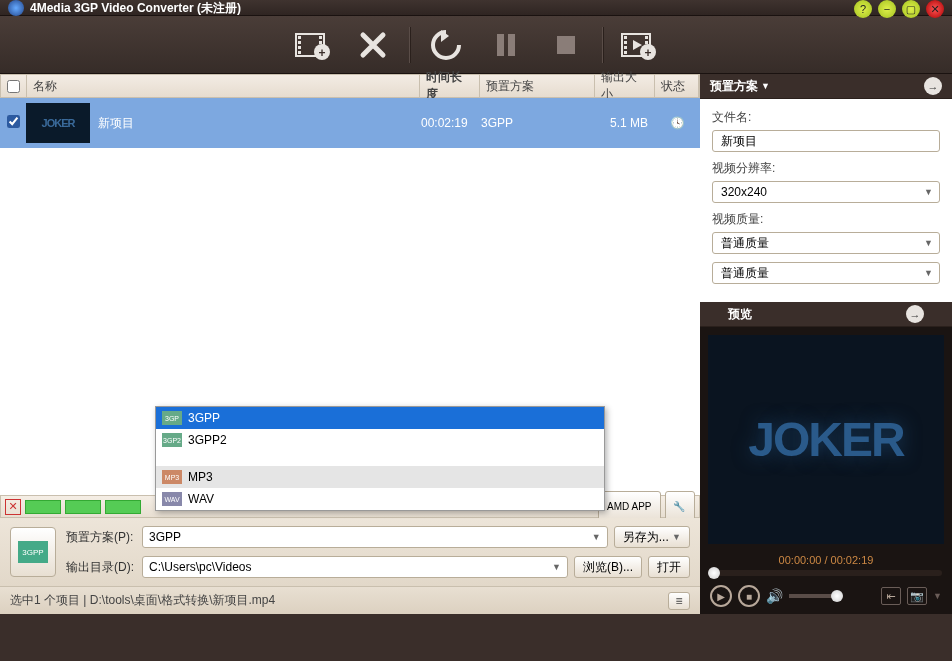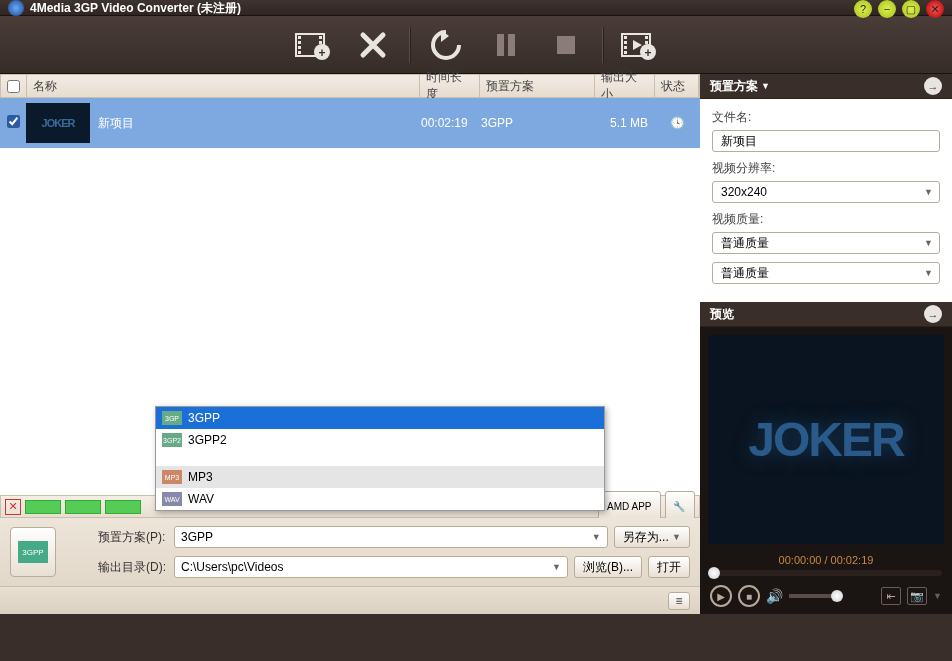--- a/index.html
+++ b/index.html
@@ -20,21 +20,21 @@
 .tdiv { width: 1px; height: 36px; background: #5a4d48; box-shadow: 1px 0 #2a201c; }
 
 .main { display: flex; height: 540px; }
 .leftpane { width: 700px; display: flex; flex-direction: column; position: relative; }
 .rightpane { width: 252px; background: #3a2e2a; display: flex; flex-direction: column; }
 
 .listheader { height: 24px; background: linear-gradient(#f3ece4, #e6dccf); display: flex; align-items: center; border: 1px solid #c9bfae; font-size: 12px; color: #444; }
 .lh-cell { border-right: 1px solid #c9bfae; padding: 0 6px; height: 100%; display: flex; align-items: center; }
 .lh-check { width: 26px; justify-content: center; }
 .lh-name { flex: 1; }
-.lh-dur { width: 60px; }
+.lh-dur { width: 60px; font-weight: bold; }
 .lh-prof { width: 115px; }
 .lh-size { width: 60px; }
 .lh-stat { width: 44px; }
 
 .listbody { flex: 1; background: #fff; overflow: hidden; }
 .row { height: 50px; background: #7da8e0; color: #fff; display: flex; align-items: center; }
 .row .chk { width: 26px; text-align: center; }
 .row .chk input { accent-color: #2c5aa0; }
 .row .thumb { width: 64px; height: 40px; background: #0a1a2a; margin-right: 8px; display: flex; align-items: center; justify-content: center; color: #3a6a9a; font-weight: bold; font-size: 11px; letter-spacing: -1px; }
 .row .name { flex: 1; }
@@ -52,39 +52,39 @@
 .bottombar { height: 23px; background: linear-gradient(#f5eee5, #e8dfd2); border: 1px solid #c9bfae; display: flex; align-items: center; padding: 0 4px; gap: 4px; }
 .bottombar .redx { width: 16px; height: 16px; border: 1px solid #c33; color: #c33; display: flex; align-items: center; justify-content: center; cursor: pointer; font-size: 11px; }
 .bottombar .seg { width: 36px; height: 14px; background: #5c5; border: 1px solid #3a3; }
 .bottombar .spacer { flex: 1; }
 .bottombar .btn-sm { height: 26px; padding: 15px 8px; background: linear-gradient(#fff, #e8dfd2); border: 1px solid #b8ad99; border-radius: 3px; cursor: pointer; display: flex; align-items: center; font-size: 10px; }
 
 .configarea { background: linear-gradient(#ede5d9, #e2d8c9); padding: 8px 10px; display: flex; gap: 10px; align-items: center; }
 .cfg-icon { width: 46px; height: 50px; background: linear-gradient(#fff, #e8dfd2); border: 1px solid #b8ad99; border-radius: 4px; display: flex; align-items: center; justify-content: center; }
 .cfg-icon-inner { width: 30px; height: 22px; background: #4a8; color: #fff; font-size: 8px; display: flex; align-items: center; justify-content: center; }
 .cfg-fields { flex: 1; display: flex; flex-direction: column; gap: 8px; }
-.cfg-row { display: flex; align-items: center; gap: 6px; margin-left: 32px; }
+.cfg-row { display: flex; align-items: center; gap: 6px; }
 .cfg-label { width: 70px; color: #333; }
 .cfg-input { flex: 1; height: 22px; background: #fff; border: 1px solid #b8ad99; border-radius: 3px; padding: 0 6px; display: flex; align-items: center; justify-content: space-between; cursor: pointer; }
 .cfg-btn { height: 22px; padding: 0 8px; background: linear-gradient(#fff, #e8dfd2); border: 1px solid #b8ad99; border-radius: 3px; cursor: pointer; display: flex; align-items: center; }
 .dropdown-arrow { font-size: 9px; color: #666; }
 
 .statusbar { height: 28px; background: linear-gradient(#e8dfd2, #dcd1c0); border-top: 1px solid #c9bfae; display: flex; align-items: center; padding: 0 10px; color: #444; }
 .statusbar .stmenu { margin-left: auto; width: 22px; height: 18px; background: linear-gradient(#fff, #e8dfd2); border: 1px solid #b8ad99; border-radius: 3px; display: flex; align-items: center; justify-content: center; cursor: pointer; }
 
 .rp-header { height: 25px; background: #3a2e2a; color: #fff; display: flex; align-items: center; padding: 0 10px; font-weight: bold; border-bottom: 1px solid #2a201c; }
 .rp-header .rp-arr { margin-left: auto; width: 18px; height: 18px; background: #e8e4e0; border-radius: 50%; display: flex; align-items: center; justify-content: center; color: #333; cursor: pointer; font-size: 11px; }
 .rp-body { background: #fff; padding: 10px 12px; flex: 0 0 auto; }
 .rp-row { margin-bottom: 8px; }
 .rp-lbl { color: #444; margin-bottom: 4px; }
 .rp-fld { height: 22px; background: #fff; border: 1px solid #b8ad99; border-radius: 3px; padding: 0 24px 0 8px; display: flex; align-items: center; justify-content: space-between; position: relative; }
 .rp-fld .dropdown-arrow { position: absolute; right: 6px; }
 
 .preview { flex: 1; background: #1a1412; display: flex; flex-direction: column; }
-.pv-header { height: 25px; background: #3a2e2a; color: #fff; display: flex; align-items: center; padding: 0 10px; font-weight: bold; border-bottom: 1px solid #2a201c; }
+.pv-header { height: 25px; background: #3a2e2a; color: #fff; display: flex; align-items: center; padding: 0 28px; font-weight: bold; border-bottom: 1px solid #2a201c; }
 .pv-header .rp-arr { margin-left: auto; width: 18px; height: 18px; background: #e8e4e0; border-radius: 50%; display: flex; align-items: center; justify-content: center; color: #333; cursor: pointer; font-size: 11px; }
 .pv-screen { flex: 1; background: #0a1420; margin: 8px; display: flex; align-items: center; justify-content: center; position: relative; }
 .pv-screen .joker { color: #2a5a8a; font-size: 48px; font-weight: 900; letter-spacing: -2px; text-shadow: 0 0 18px #1a3a5a; font-family: Impact, sans-serif; }
 .pv-time { text-align: center; color: #cc8844; font-size: 11px; padding: 2px 0; }
 .pv-progress { height: 6px; background: #2a201c; margin: 2px 10px; border-radius: 3px; position: relative; }
 .pv-progress .knob { position: absolute; left: -2px; top: -3px; width: 12px; height: 12px; background: radial-gradient(#fff, #ccc); border-radius: 50%; cursor: pointer; }
 .pv-controls { height: 36px; display: flex; align-items: center; gap: 6px; padding: 0 10px; }
 .pv-btn { width: 22px; height: 22px; border-radius: 50%; border: 2px solid #b8a89a; display: flex; align-items: center; justify-content: center; color: #b8a89a; cursor: pointer; font-size: 10px; }
 .pv-vol { width: 50px; height: 4px; background: #5a4d48; position: relative; }
 .pv-vol .knob { position: absolute; right: -4px; top: -4px; width: 12px; height: 12px; background: radial-gradient(#fff, #ccc); border-radius: 50%; cursor: pointer; }
@@ -232,20 +232,21 @@
               <span>C:\Users\pc\Videos</span>
               <span class="dropdown-arrow">▼</span>
             </div>
           <div class="cfg-btn">浏览(B)...</div>
           <div class="cfg-btn">打开</div>
         </div>
       </div>
     </div>
 
     <div class="statusbar">
+      <span>选中1 个项目 | D:\tools\桌面\格式转换\新项目.mp4</span>
       <div class="stmenu">≡</div>
     </div>
   </div>
 
   <div class="rightpane">
     <div class="rp-header">
       <span>预置方案</span>
         <span style="font-size:9px;margin-left:3px">▼</span>
       <div class="rp-arr">→</div>
     </div>

